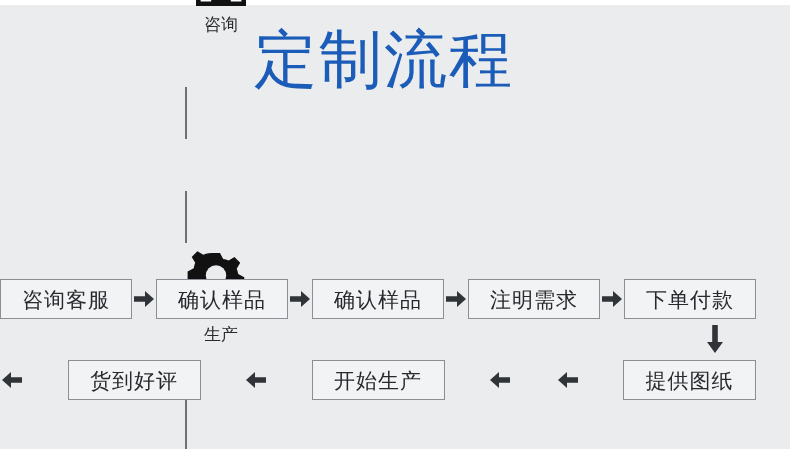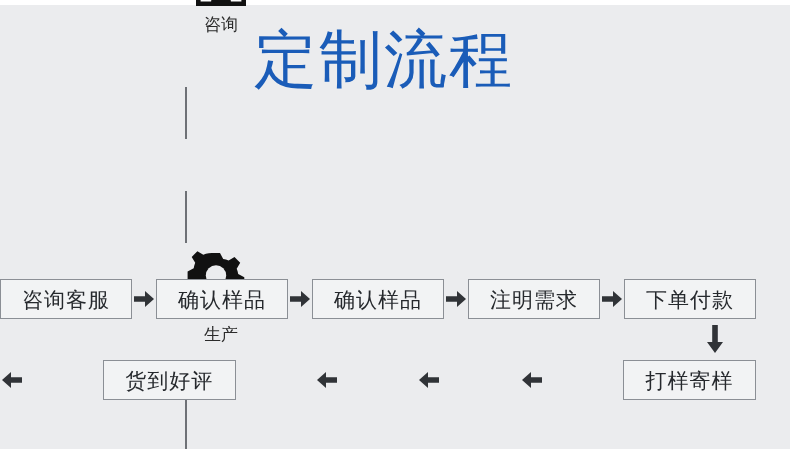--- a/index.html
+++ b/index.html
@@ -247,28 +247,29 @@
       </svg>
     </div>
 
     <div class="flow-box">货到好评</div>
     <div class="flow-arrow">
       <svg width="20" height="16" viewBox="0 0 20 16" aria-hidden="true">
         <path d="M20 5.3H9V0L0 8l9 8v-5.3h11z" fill="#303337"></path>
       </svg>
     </div>
 
-    <div class="flow-arrow">
-      <svg width="20" height="16" viewBox="0 0 20 16" aria-hidden="true">
-        <path d="M20 5.3H9V0L0 8l9 8v-5.3h11z" fill="#303337"></path>
-      </svg>
-    </div>
-
-    <div class="flow-arrow">
-      <svg width="20" height="16" viewBox="0 0 20 16" aria-hidden="true">
-        <path d="M20 5.3H9V0L0 8l9 8v-5.3h11z" fill="#303337"></path>
-      </svg>
-    </div>
-
-    <div class="flow-box">打样寄样</div>
+    <div class="flow-box">开始生产</div>
+    <div class="flow-arrow">
+      <svg width="20" height="16" viewBox="0 0 20 16" aria-hidden="true">
+        <path d="M20 5.3H9V0L0 8l9 8v-5.3h11z" fill="#303337"></path>
+      </svg>
+    </div>
+
+    <div class="flow-arrow">
+      <svg width="20" height="16" viewBox="0 0 20 16" aria-hidden="true">
+        <path d="M20 5.3H9V0L0 8l9 8v-5.3h11z" fill="#303337"></path>
+      </svg>
+    </div>
+
+    <div class="flow-box">提供图纸</div>
   </div>
 
 </div>
 
 </body></html>

